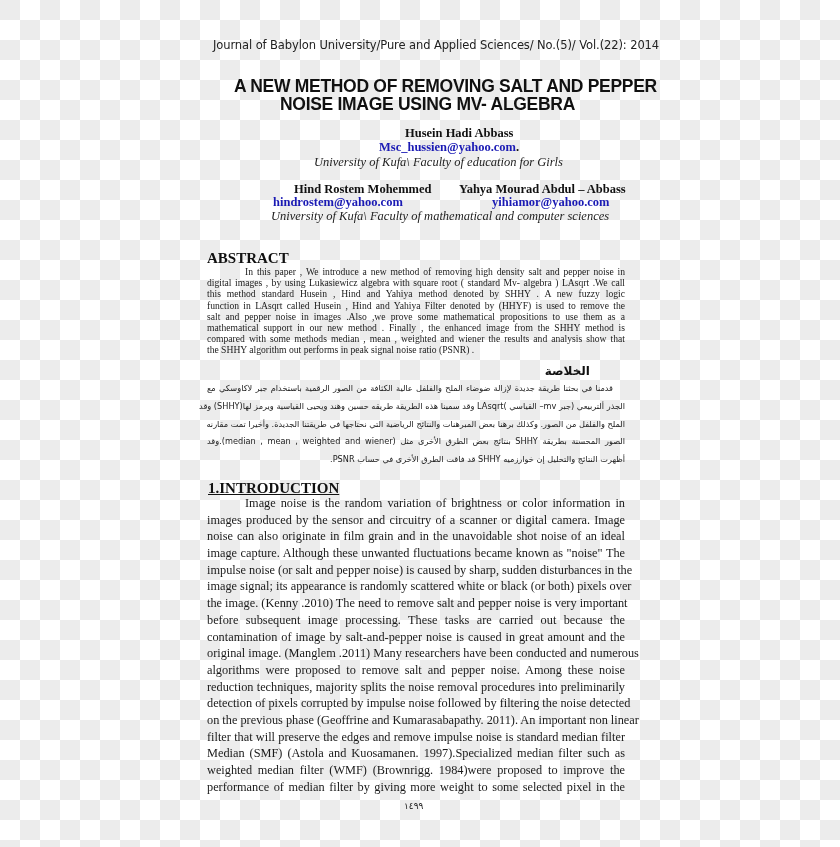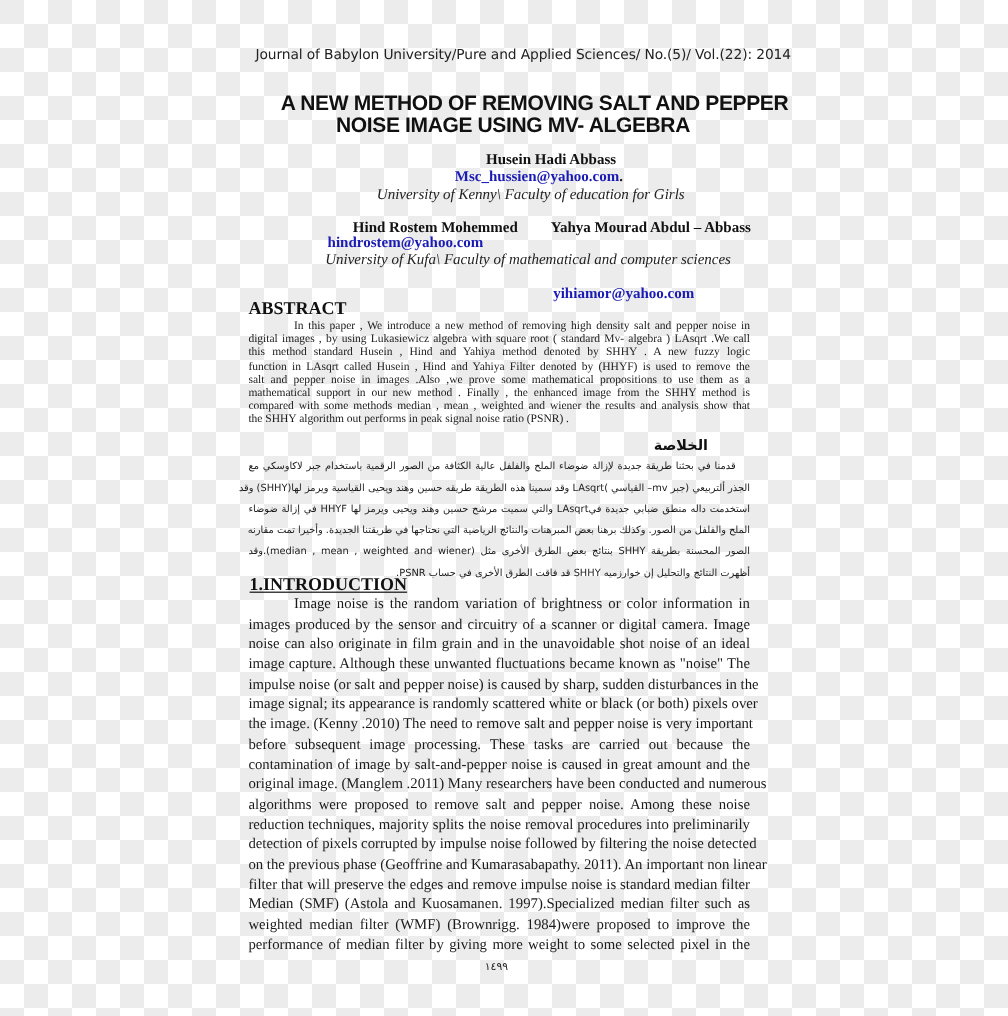--- a/index.html
+++ b/index.html
@@ -68,45 +68,44 @@
 
   <div class="abs journal">Journal of Babylon University/Pure and Applied Sciences/ No.(5)/ Vol.(22): 2014</div>
 
   <div class="abs title t1">A NEW METHOD OF REMOVING SALT AND PEPPER</div>
   <div class="abs title t2">NOISE IMAGE USING MV- ALGEBRA</div>
 
   <div class="abs serif author" style="left:381px; top:126px;">Husein Hadi Abbass</div>
   <div class="abs serif email" style="left:379px; top:140px;">
     <span>Msc_hussien@yahoo.com</span><span class="dot">.</span>
   </div>
-  <div class="abs serif affil" style="left:314px; top:155px;">University of Kenny\ Faculty of education for Girls</div>
+  <div class="abs serif affil" style="left:314px; top:155px;">University of Kufa\ Faculty of education for Girls</div>
 
   <div class="abs serif author" style="left:270px; top:182px;">Hind Rostem Mohemmed</div>
   <div class="abs serif author" style="left:435px; top:182px;">Yahya Mourad Abdul – Abbass</div>
   <div class="abs serif email" style="left:273px; top:195px;">hindrostem@yahoo.com</div>
-  <div class="abs serif email" style="left:461px; top:195px;margin-top:42px;">yihiamor@yahoo.com</div>
+  <div class="abs serif email" style="left:492px; top:195px;">yihiamor@yahoo.com</div>
   <div class="abs serif affil" style="left:271px; top:209px;">University of Kufa\ Faculty of mathematical and computer sciences</div>
 
   <div class="abs abstract-h">ABSTRACT</div>
   <div class="para abs-para">
     <span class="line indent">In this paper , We introduce a new method of removing high density salt and pepper noise in</span>
     <span class="line">digital images , by using Lukasiewicz algebra with square root ( standard Mv- algebra ) LAsqrt .We call</span>
     <span class="line">this method standard Husein , Hind and Yahiya method denoted by SHHY . A new fuzzy logic</span>
     <span class="line">function in LAsqrt called Husein , Hind and Yahiya Filter denoted by (HHYF) is used to remove the</span>
     <span class="line">salt and pepper noise in images .Also ,we prove some mathematical propositions to use them as a</span>
     <span class="line">mathematical support in our new method . Finally , the enhanced image from the SHHY method is</span>
     <span class="line">compared with some methods median , mean , weighted and wiener the results and analysis show that</span>
     <span class="line last">the SHHY algorithm out performs in peak signal noise ratio (PSNR) .</span>
   </div>
 
   <div class="abs arabic-h">الخلاصة</div>
   <div class="para ar-para">
     <span class="line" style="padding-right:12px;">قدمنا في بحثنا طريقة جديدة لإزالة ضوضاء الملح والفلفل عالية الكثافة من الصور الرقمية باستخدام جبر لاكاوسكي مع</span>
     <span class="line">الجذر ألتربيعي (جبر mv– القياسي )LAsqrt وقد سمينا هذه الطريقة طريقه حسين وهند ويحيى القياسية ويرمز لها(SHHY) وقد</span>
-    <span class="line">استخدمت داله منطق ضبابي جديدة فيLAsqrt والتي سميت مرشح حسين وهند ويحيى ويرمز لها HHYF في إزالة ضوضاء</span>
     <span class="line">الملح والفلفل من الصور. وكذلك برهنا بعض المبرهنات والنتائج الرياضية التي نحتاجها في طريقتنا الجديدة. وأخيرا تمت مقارنه</span>
     <span class="line">الصور المحسنة بطريقة SHHY بنتائج بعض الطرق الأخرى مثل (median , mean , weighted and wiener).وقد</span>
     <span class="line last">أظهرت النتائج والتحليل إن خوارزميه SHHY قد فاقت الطرق الأخرى في حساب PSNR.</span>
   </div>
 
   <div class="abs intro-h">1.INTRODUCTION</div>
   <div class="para intro-para">
     <span class="line indent">Image noise is the random variation of brightness or color information in</span>
     <span class="line">images produced by the sensor and circuitry of a scanner or digital camera. Image</span>
     <span class="line">noise can also originate in film grain and in the unavoidable shot noise of an ideal</span>

